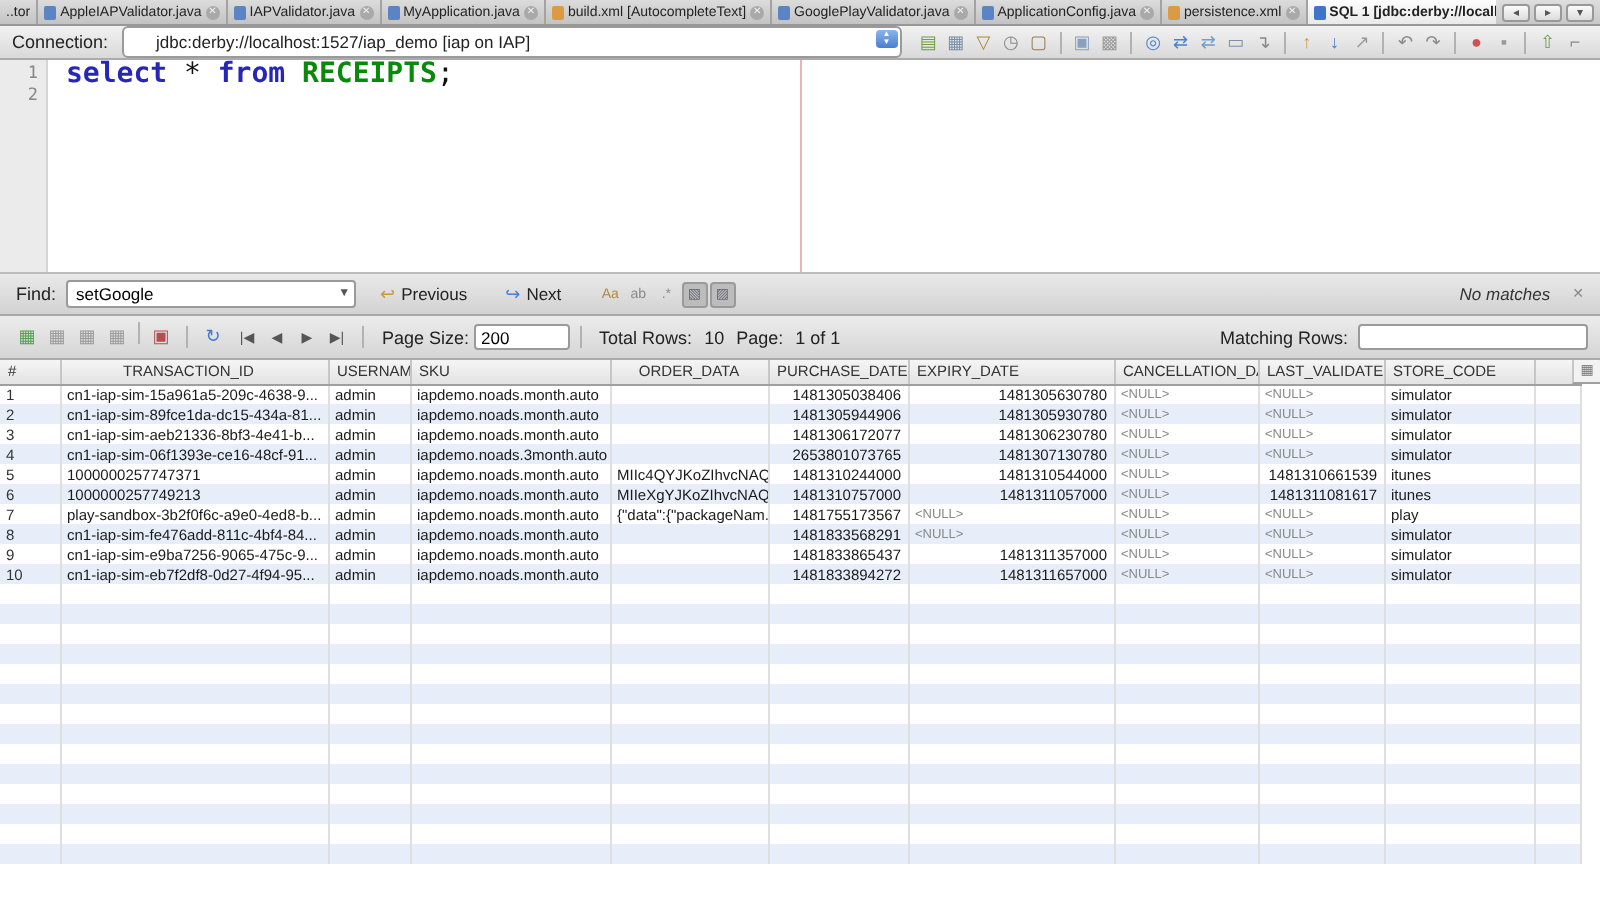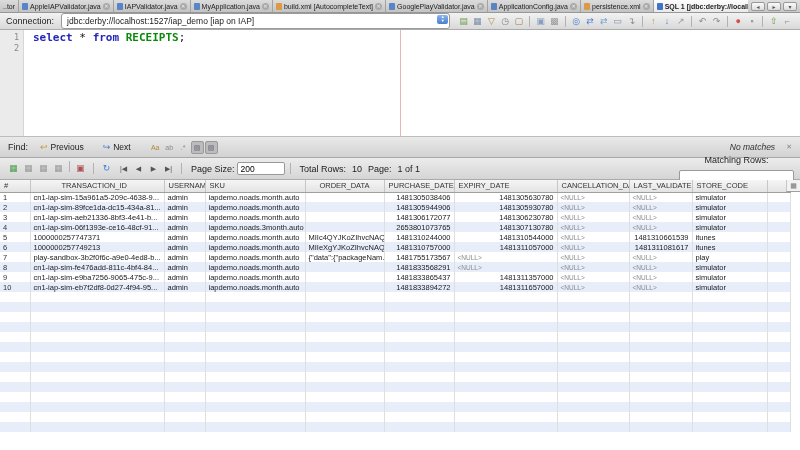--- a/index.html
+++ b/index.html
@@ -23,36 +23,36 @@
   .tab-scrollers { position:absolute; right:0; top:0; height:13px; display:flex; align-items:center;
                    gap:2px; padding:0 3px; background:linear-gradient(#dedede,#c6c6c6); }
   .scr-btn { width:14px; height:9px; border:1px solid #999; border-radius:2px;
              background:linear-gradient(#fafafa,#dcdcdc); font-size:6px; color:#555;
              text-align:center; line-height:8px; }
 
   
   .connbar { height:17px; background:linear-gradient(#f2f2f2,#d9d9d9); border-bottom:1px solid #ababab;
              display:flex; align-items:center; padding:0 6px; gap:7px; font-size:9px; color:#222; }
   .combo { width:418px; height:16px; background:#fff; border:1px solid #9a9a9a; border-radius:3px;
-           display:flex; align-items:center; font-size:8.5px; padding-left:5px; position:relative;
+           display:flex; align-items:center; font-size:8.5px; padding-left:16px; position:relative;
            overflow:hidden; white-space:nowrap; }
   .combo .stepper { position:absolute; right:1px; top:1px; width:11px; height:9px;
                     background:linear-gradient(#8ab4ec,#4a7fd0); border-radius:2px; color:#fff;
                     font-size:4px; line-height:4px; text-align:center; }
   .icon-toolbar { display:flex; align-items:center; gap:1px; overflow:hidden; }
   .ic { font-size:9px; width:14px; text-align:center; color:#777; line-height:13px; }
   .ic.pressed { background:#bcbcbc; border:1px solid #9a9a9a; border-radius:2px; line-height:11px; }
   .tsep { width:1px; height:11px; background:#b2b2b2; margin:0 3px; display:inline-block; }
 
   
   .editor { height:107px; background:#fff; position:relative; display:flex; border-bottom:1px solid #bdbdbd; }
   .gutter { width:24px; background:#ebebeb; border-right:1px solid #d6d6d6; color:#888;
             font-size:8.5px; text-align:right; padding:2px 4px 0 0;
             font-family:"DejaVu Sans Mono", monospace; line-height:11px; }
-  .code { padding:2px 0 0 9px; font-family:"DejaVu Sans Mono", monospace; font-size:11px; line-height:11px; }
+  .code { padding:2px 0 0 9px; font-family:"DejaVu Sans Mono", monospace; font-size:14px; line-height:11px; }
   .keyword { color:#2626b8; font-weight:bold; }
   .plain { color:#111; }
   .identifier { color:#0a8a0a; font-weight:bold; }
   .margin-line { position:absolute; left:400px; top:0; bottom:0; width:1px; background:#eab4b4; }
 
   
   .findbar { height:21px; background:linear-gradient(#e9e9e9,#d2d2d2); border-bottom:1px solid #a8a8a8;
              display:flex; align-items:center; font-size:9px; padding:0 8px; gap:5px; color:#222; }
   .find-combo { width:145px; height:14px; background:#fff; border:1px solid #9a9a9a; border-radius:2px;
                 position:relative; display:flex; align-items:center; }
@@ -77,21 +77,21 @@
                 font-size:5px; line-height:8px; text-align:center; font-weight:normal; }
 
   
   .rtoolbar { height:22px; background:linear-gradient(#ececec,#d5d5d5); border-bottom:1px solid #ababab;
               display:flex; align-items:center; padding:0 6px; gap:2px; font-size:9px; color:#222; }
   .rtoolbar .ic { font-size:9px; width:15px; line-height:15px; }
   .nav-ic { font-size:7px; color:#555; width:15px; text-align:center; }
   .psize-input { width:48px; height:13px; border:1px solid #9a9a9a; border-radius:2px; font-size:8.5px;
                  padding:0 3px; font-family:"Liberation Sans", sans-serif; }
   .stat { margin-left:4px; }
-  .right-group { margin-left:auto; display:flex; align-items:center; gap:5px;flex-direction:column; }
+  .right-group { margin-left:auto; display:flex; align-items:center; gap:5px; }
   .match-input { width:115px; height:13px; border:1px solid #9a9a9a; border-radius:2px; font-size:8.5px;
                  font-family:"Liberation Sans", sans-serif; }
 
   
   .grid { position:relative; height:252px; background:#fff; overflow:hidden; }
   table { border-collapse:collapse; table-layout:fixed; width:790px; }
   th { background:linear-gradient(#f5f5f5,#e3e3e3); border-right:1px solid #c6c6c6;
        border-bottom:1px solid #9f9f9f; font-weight:normal; color:#333; text-align:left;
        padding:0 4px; font-size:7.5px; height:12px; overflow:hidden; white-space:nowrap; }
   td { border-right:1px solid #dfdfdf; padding:0 3px; height:10px; white-space:nowrap; overflow:hidden;
@@ -203,20 +203,24 @@
     <div class="gutter" id="gutter">
         <div>1</div>
         <div>2</div>
       </div>
     <div class="code" id="code-line"><span class="keyword">select</span><span class="plain"> * </span><span class="keyword">from</span><span class="plain"> </span><span class="identifier">RECEIPTS</span><span class="plain">;</span></div>
     <div class="margin-line"></div>
   </div>
 
   <div class="findbar">
     <span>Find:</span>
+    <div class="find-combo">
+      <input value="setGoogle" style="">
+      <span class="fc-arrow">▼</span>
+    </div>
     <div class="find-btn">
       <span class="fb-ic" style="color:#c69a3f">↩</span>
       <span>Previous</span>
     </div>
     <div class="find-btn">
       <span class="fb-ic" style="color:#4a7fd0">↪</span>
       <span>Next</span>
     </div>
     <div class="find-icons">
         <span class="ic" style="color: rgb(176, 137, 63);">Aa</span>

